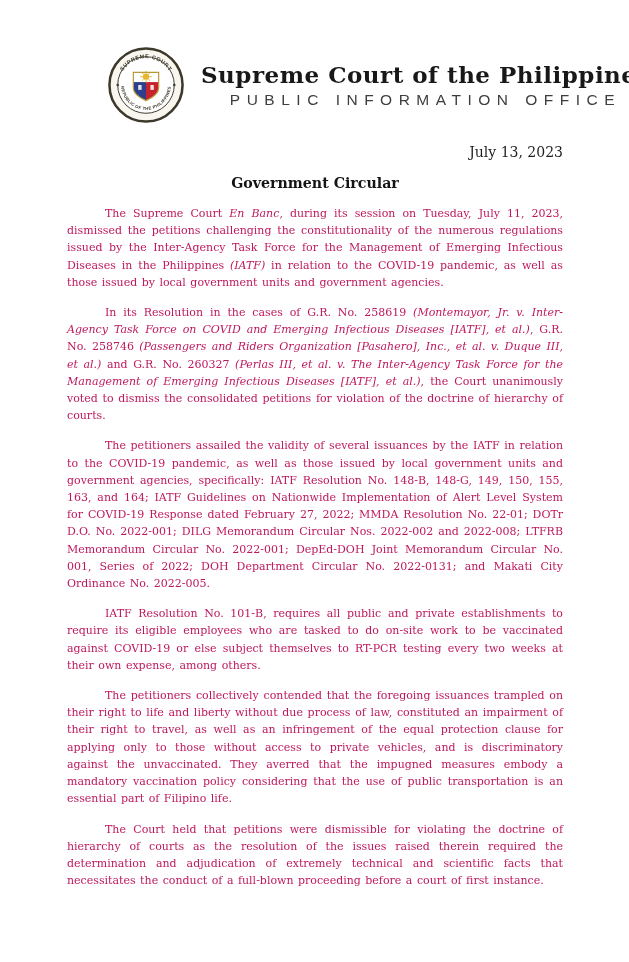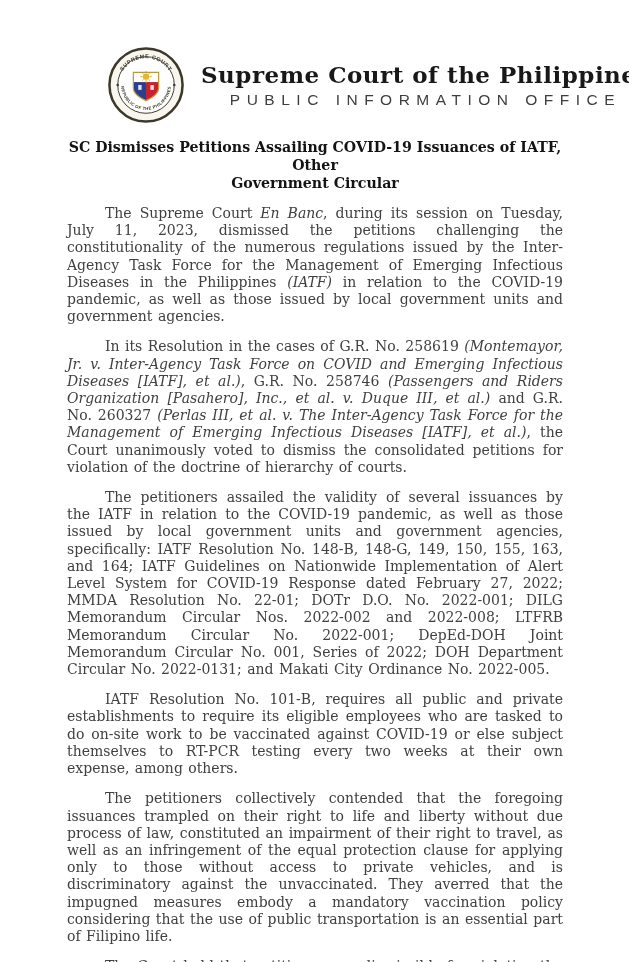--- a/index.html
+++ b/index.html
@@ -63,24 +63,24 @@
     line-height: 18px;
     font-weight: bold;
     color: #141414;
   }
   .doc-title span { display: block; }
   .body-paragraphs { display: block; margin-top: 0; }
   .para {
     margin: 13px 0 0 0;
     text-align: justify;
     text-indent: 38px;
-    font-size: 14px;
+    font-size: 11px;
     line-height: 17.2px;
     word-spacing: 1px;
-    color: #404040;
+    color: #be185d;
   }
   .para i { font-style: italic; }
   .seal-svg text {
     font-family: "Liberation Sans", sans-serif;
     font-weight: bold;
   }
 </style>
 </head>
 <body>
 
@@ -133,23 +133,23 @@
         </g>
         <path d="M 27 27 L 53 27 L 53 43 Q 53 50 40 56 Q 27 50 27 43 Z" fill="none" stroke-width="1.2" stroke="#b89a3a"></path>
       </svg>
     </div>
     <div class="letterhead-text">
       <div class="org-name">Supreme Court of the Philippines</div>
       <div class="office-name">PUBLIC INFORMATION OFFICE</div>
     </div>
   </header>
 
+  <div class="date-line">July 13, 2023</div>
 
   <h1 class="doc-title">
-    <span>SC Dismisses Petitions Assailing COVID-19 Issuances of IATF, Other</span>
     <span>Government Circular</span>
   </h1>
 
   <main class="body-paragraphs">
       <p class="para"><span>The Supreme Court </span><i>En Banc</i><span>, during its session on Tuesday, July 11, 2023, dismissed the petitions challenging the constitutionality of the numerous regulations issued by the Inter-Agency Task Force for the Management of Emerging Infectious Diseases in the Philippines </span><i>(IATF)</i><span> in relation to the COVID-19 pandemic, as well as those issued by local government units and government agencies.</span></p>
       <p class="para"><span>In its Resolution in the cases of G.R. No. 258619 </span><i>(Montemayor, Jr. v. Inter-Agency Task Force on COVID and Emerging Infectious Diseases [IATF], et al.)</i><span>, G.R. No. 258746 </span><i>(Passengers and Riders Organization [Pasahero], Inc., et al. v. Duque III, et al.)</i><span> and G.R. No. 260327 </span><i>(Perlas III, et al. v. The Inter-Agency Task Force for the Management of Emerging Infectious Diseases [IATF], et al.)</i><span>, the Court unanimously voted to dismiss the consolidated petitions for violation of the doctrine of hierarchy of courts.</span></p>
       <p class="para"><span>The petitioners assailed the validity of several issuances by the IATF in relation to the COVID-19 pandemic, as well as those issued by local government units and government agencies, specifically: IATF Resolution No. 148-B, 148-G, 149, 150, 155, 163, and 164; IATF Guidelines on Nationwide Implementation of Alert Level System for COVID-19 Response dated February 27, 2022; MMDA Resolution No. 22-01; DOTr D.O. No. 2022-001; DILG Memorandum Circular Nos. 2022-002 and 2022-008; LTFRB Memorandum Circular No. 2022-001; DepEd-DOH Joint Memorandum Circular No. 001, Series of 2022; DOH Department Circular No. 2022-0131; and Makati City Ordinance No. 2022-005.</span></p>
       <p class="para"><span>IATF Resolution No. 101-B, requires all public and private establishments to require its eligible employees who are tasked to do on-site work to be vaccinated against COVID-19 or else subject themselves to RT-PCR testing every two weeks at their own expense, among others.</span></p>
       <p class="para"><span>The petitioners collectively contended that the foregoing issuances trampled on their right to life and liberty without due process of law, constituted an impairment of their right to travel, as well as an infringement of the equal protection clause for applying only to those without access to private vehicles, and is discriminatory against the unvaccinated. They averred that the impugned measures embody a mandatory vaccination policy considering that the use of public transportation is an essential part of Filipino life.</span></p>
       <p class="para"><span>The Court held that petitions were dismissible for violating the doctrine of hierarchy of courts as the resolution of the issues raised therein required the determination and adjudication of extremely technical and scientific facts that necessitates the conduct of a full-blown proceeding before a court of first instance.</span></p>

